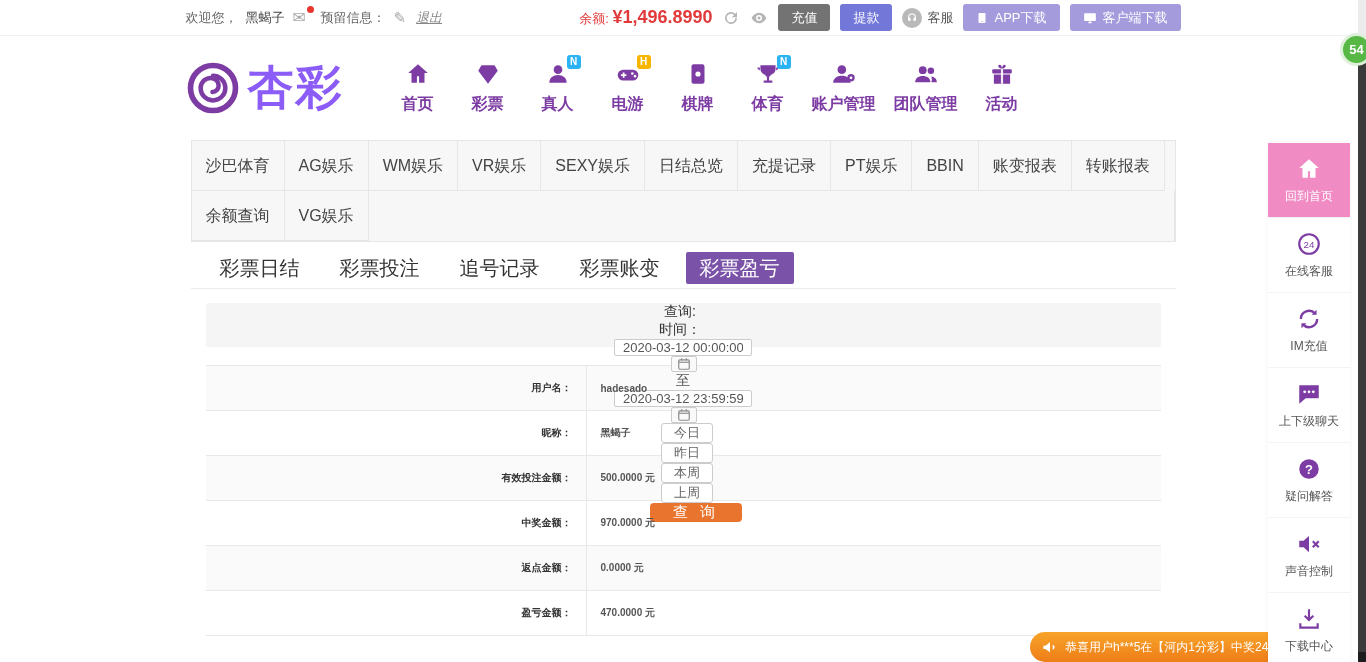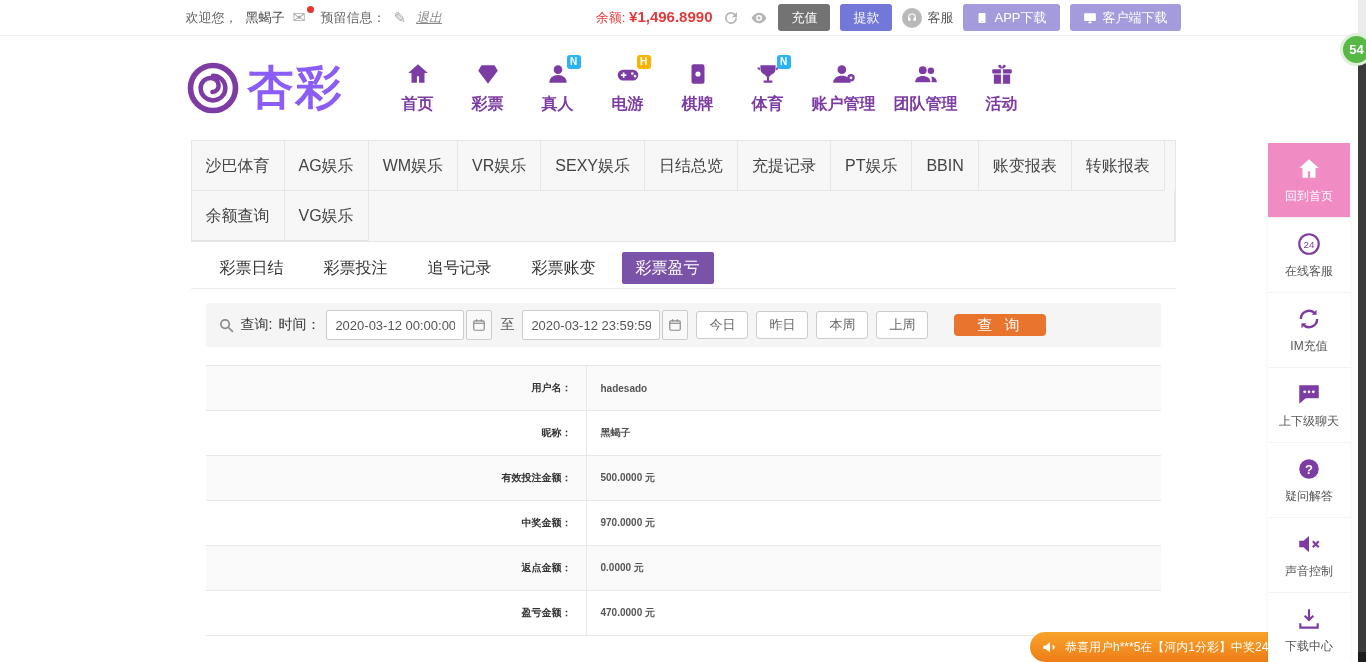--- a/index.html
+++ b/index.html
@@ -11,21 +11,21 @@
   .topbar { height:36px; background:#fff; border-bottom:1px solid #f1f1f1; }
   .topbar-inner { width:995px; margin:0 auto; height:100%; display:flex; align-items:center; font-size:13px; color:#666; }
   .tb-left { display:flex; align-items:center; gap:8px; }
   .tb-user { color:#444; }
   .mail-wrap { position:relative; width:20px; height:18px; color:#a9a9a9; font-size:16px; line-height:18px; cursor:pointer; }
   .mail-dot { position:absolute; top:-3px; right:-1px; width:7px; height:7px; border-radius:50%; background:#e9352f; }
   .pencil { color:#a9a9a9; font-size:15px; cursor:pointer; }
   .logout { color:#888; font-style:italic; text-decoration:underline; cursor:pointer; margin-left:2px; }
   .tb-right { margin-left:auto; display:flex; align-items:center; gap:10px; }
   .balance { color:#e23a3a; font-size:13px; }
-  .balance b { font-size:15px;margin-top:28px; }
+  .balance b { font-size:18px;margin-top:28px; }
   .round-ico { width:18px; height:18px; color:#b5b5b5; cursor:pointer; }
   .tb-btn { height:27px; border:none; border-radius:3px; color:#fff; font-size:13px; padding:0 13px; cursor:pointer; font-family:inherit; }
   .btn-recharge { background:#737373;text-align:center; }
   .btn-withdraw { background:#7277d8; }
   .service { display:flex; align-items:center; gap:5px; color:#555; cursor:pointer; }
   .service-ico { width:20px; height:20px; border-radius:50%; background:#b9b9b9; color:#fff; display:flex; align-items:center; justify-content:center; }
   .btn-dl { background:#a49bdd; display:inline-flex; align-items:center; gap:6px; }
 
   
   .header { height:104px; background:#fff; }
@@ -42,24 +42,24 @@
 
   
   .main { width:985px; margin:0 auto; }
 
   .tabs { display:flex; flex-wrap:wrap; background:#f7f7f7; border:1px solid #e6e6e6; }
   .tab { height:50px; line-height:49px; padding:0 14px; font-size:16px; color:#444; border-right:1px solid #e6e6e6; border-bottom:1px solid #e6e6e6; cursor:pointer; white-space:nowrap; }
   .tab.active { background:#fff; font-weight:bold; color:#333; }
   .tabs-filler { flex:1; border-bottom:0; }
 
   .subtabs { display:flex; gap:12px; padding:10px 15px 0; border-bottom:1px solid #ebebeb; background:#fff; }
-  .subtab { height:32px; line-height:32px; padding:0 14px; font-size:16px; color:#333; cursor:pointer; border-radius:3px 3px 0 0; margin-bottom:4px; }
+  .subtab { height:32px; line-height:32px; padding:0 14px; font-size:20px; color:#333; cursor:pointer; border-radius:3px 3px 0 0; margin-bottom:4px; }
   .subtab.active { background:#7a52a8; color:#fff; margin-bottom:0; border-radius:2px; }
 
-  .searchbar { margin:14px 15px 0; height:44px; background:#f5f5f5; display:flex; align-items:center; padding:0 12px; font-size:14px; color:#333; border-radius:2px; }
+  .searchbar { margin:14px 15px 0; height:44px; background:#f5f5f5; display:flex; align-items:center; padding:0 12px; font-size:14px; color:#333; border-radius:2px;flex-direction:column; }
   .searchbar .lbl { margin-right:6px; }
   .mag { width:17px; height:17px; color:#8a8a8a; margin-right:6px; }
   .date-input { width:138px; height:30px; border:1px solid #ccc; border-radius:2px; padding:0 8px; font-size:13px; color:#555; font-family:inherit; background:#fff; }
   .cal-btn { width:26px; height:30px; border:1px solid #ccc; background:#f9f9f9; border-radius:2px; margin-left:2px; color:#8a8a8a; display:inline-flex; align-items:center; justify-content:center; cursor:pointer; }
   .between { margin:0 8px; color:#555; }
   .quick-btn { height:28px; padding:0 12px; background:#fff; border:1px solid #ccc; border-radius:3px; color:#666; font-size:13px; margin-left:8px; cursor:pointer; font-family:inherit; }
   .submit-btn { margin-left:26px; width:92px; height:22px; background:#e9742e; border:none; border-radius:4px; color:#fff; font-size:15px; letter-spacing:4px; cursor:pointer; font-family:inherit; }
 
   .report { margin:18px 15px 0; border-top:1px solid #e8e8e8; }
   .r-row { display:flex; align-items:center; height:45px; border-bottom:1px solid #e8e8e8; font-size:10px; background:#fff;font-weight:bold; }

